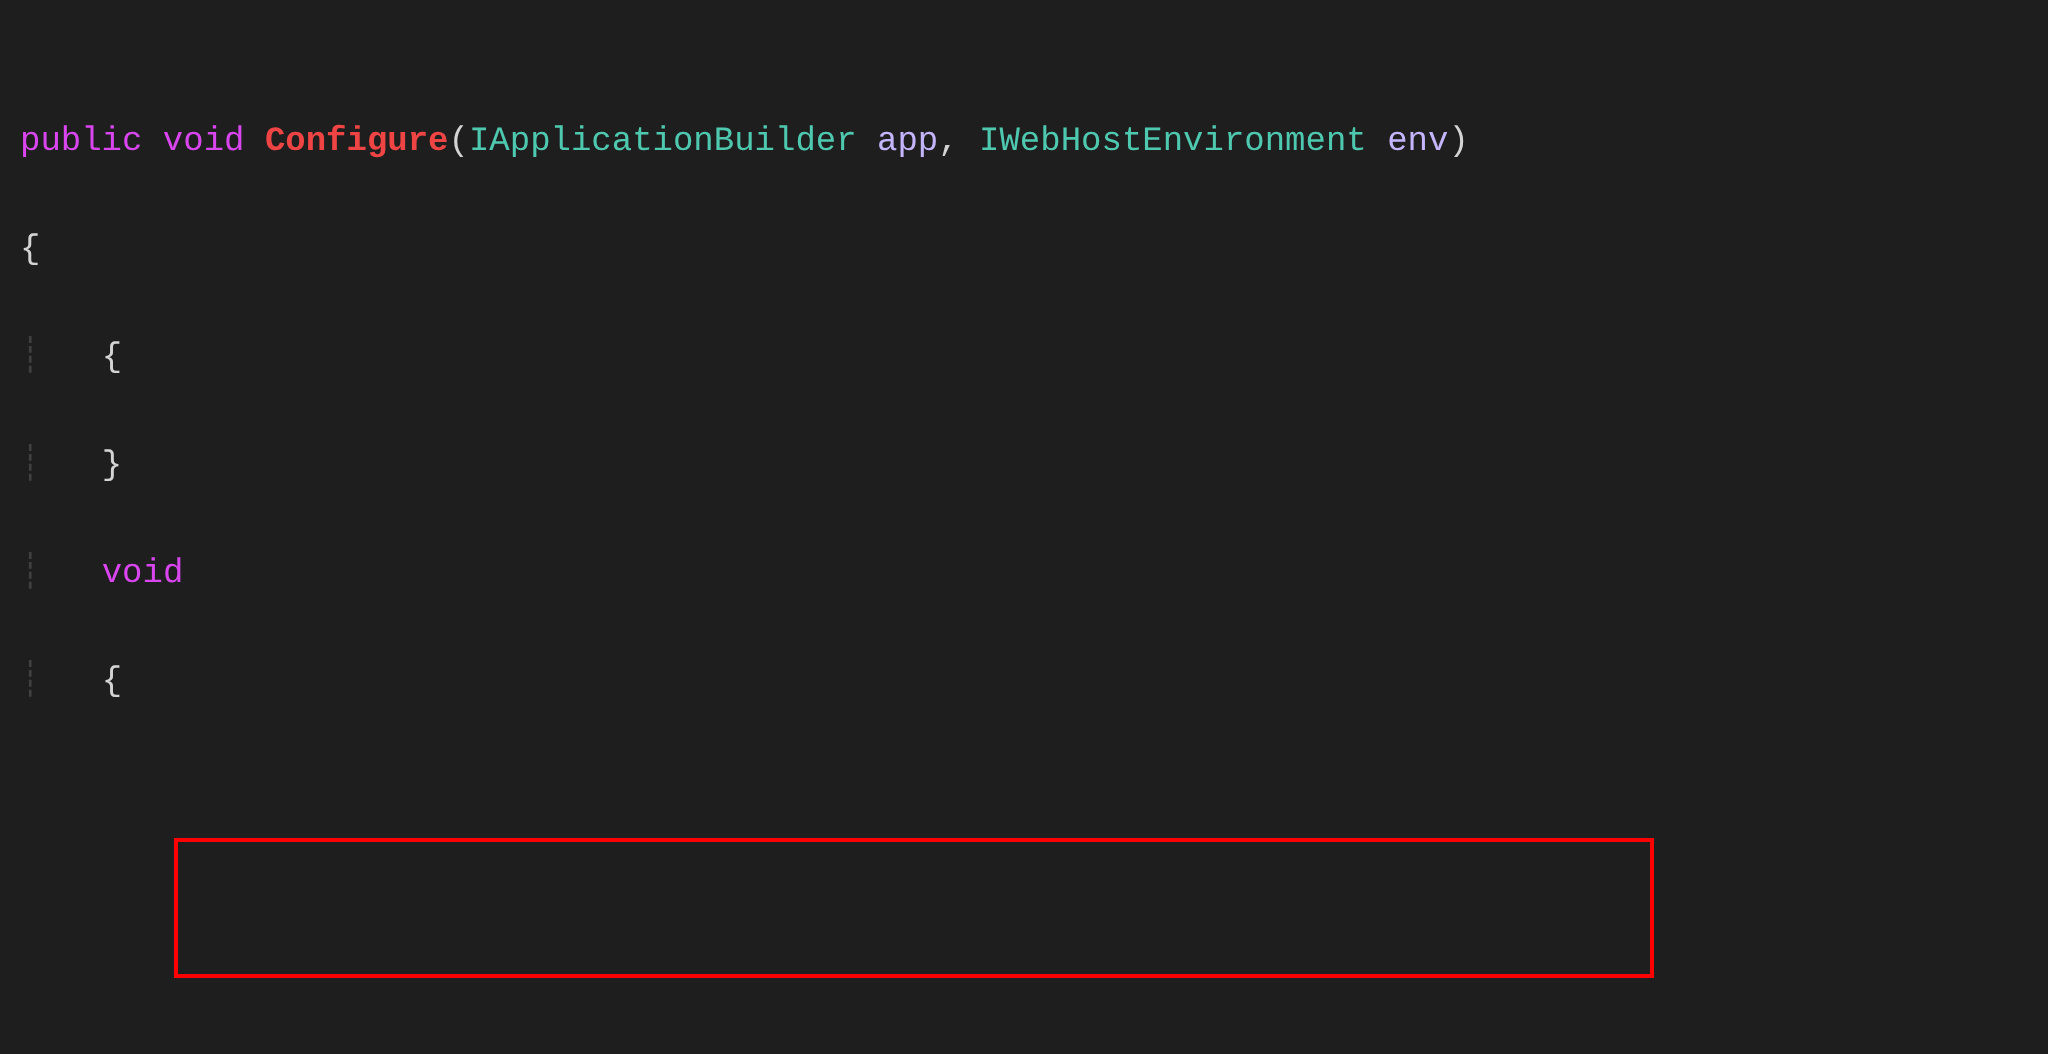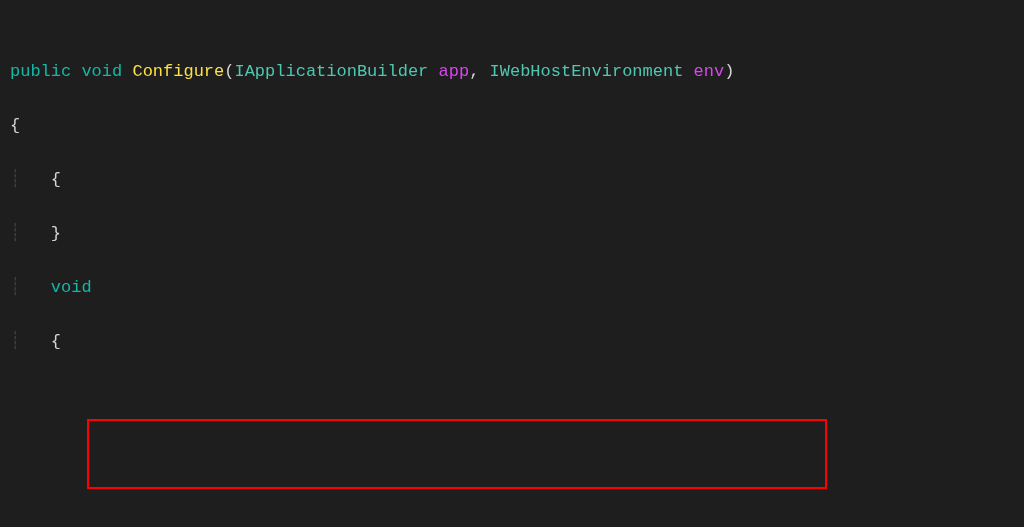--- a/index.html
+++ b/index.html
@@ -13,24 +13,24 @@
     overflow: hidden;
     color: #d4d4d4;
   }
   .editor {
     padding: 4px 0 0 10px;
     line-height: 27px;
     white-space: pre;
     position: relative;
   }
   .line { position: relative; }
-  .kw-blue   { color: #14b8a6; }     
-  .fn-yellow { color: #fde047; }     
+  .kw-blue   { color: #d946ef; }     
+  .fn-yellow { color: #ef4444; font-weight: bold; }     
   .type      { color: #4ec9b0; margin-top: 32px; }     
-  .var       { color: #d946ef; }     
+  .var       { color: #c4b5fd; }     
   .punct     { color: #d4d4d4; }
   .brace     { color: #d4d4d4; }
   .guide {
     color: #404040;
     user-select: none;
   }
   .highlight-box {
     position: absolute;
     border: 2px solid #ff0000;
     pointer-events: none;

